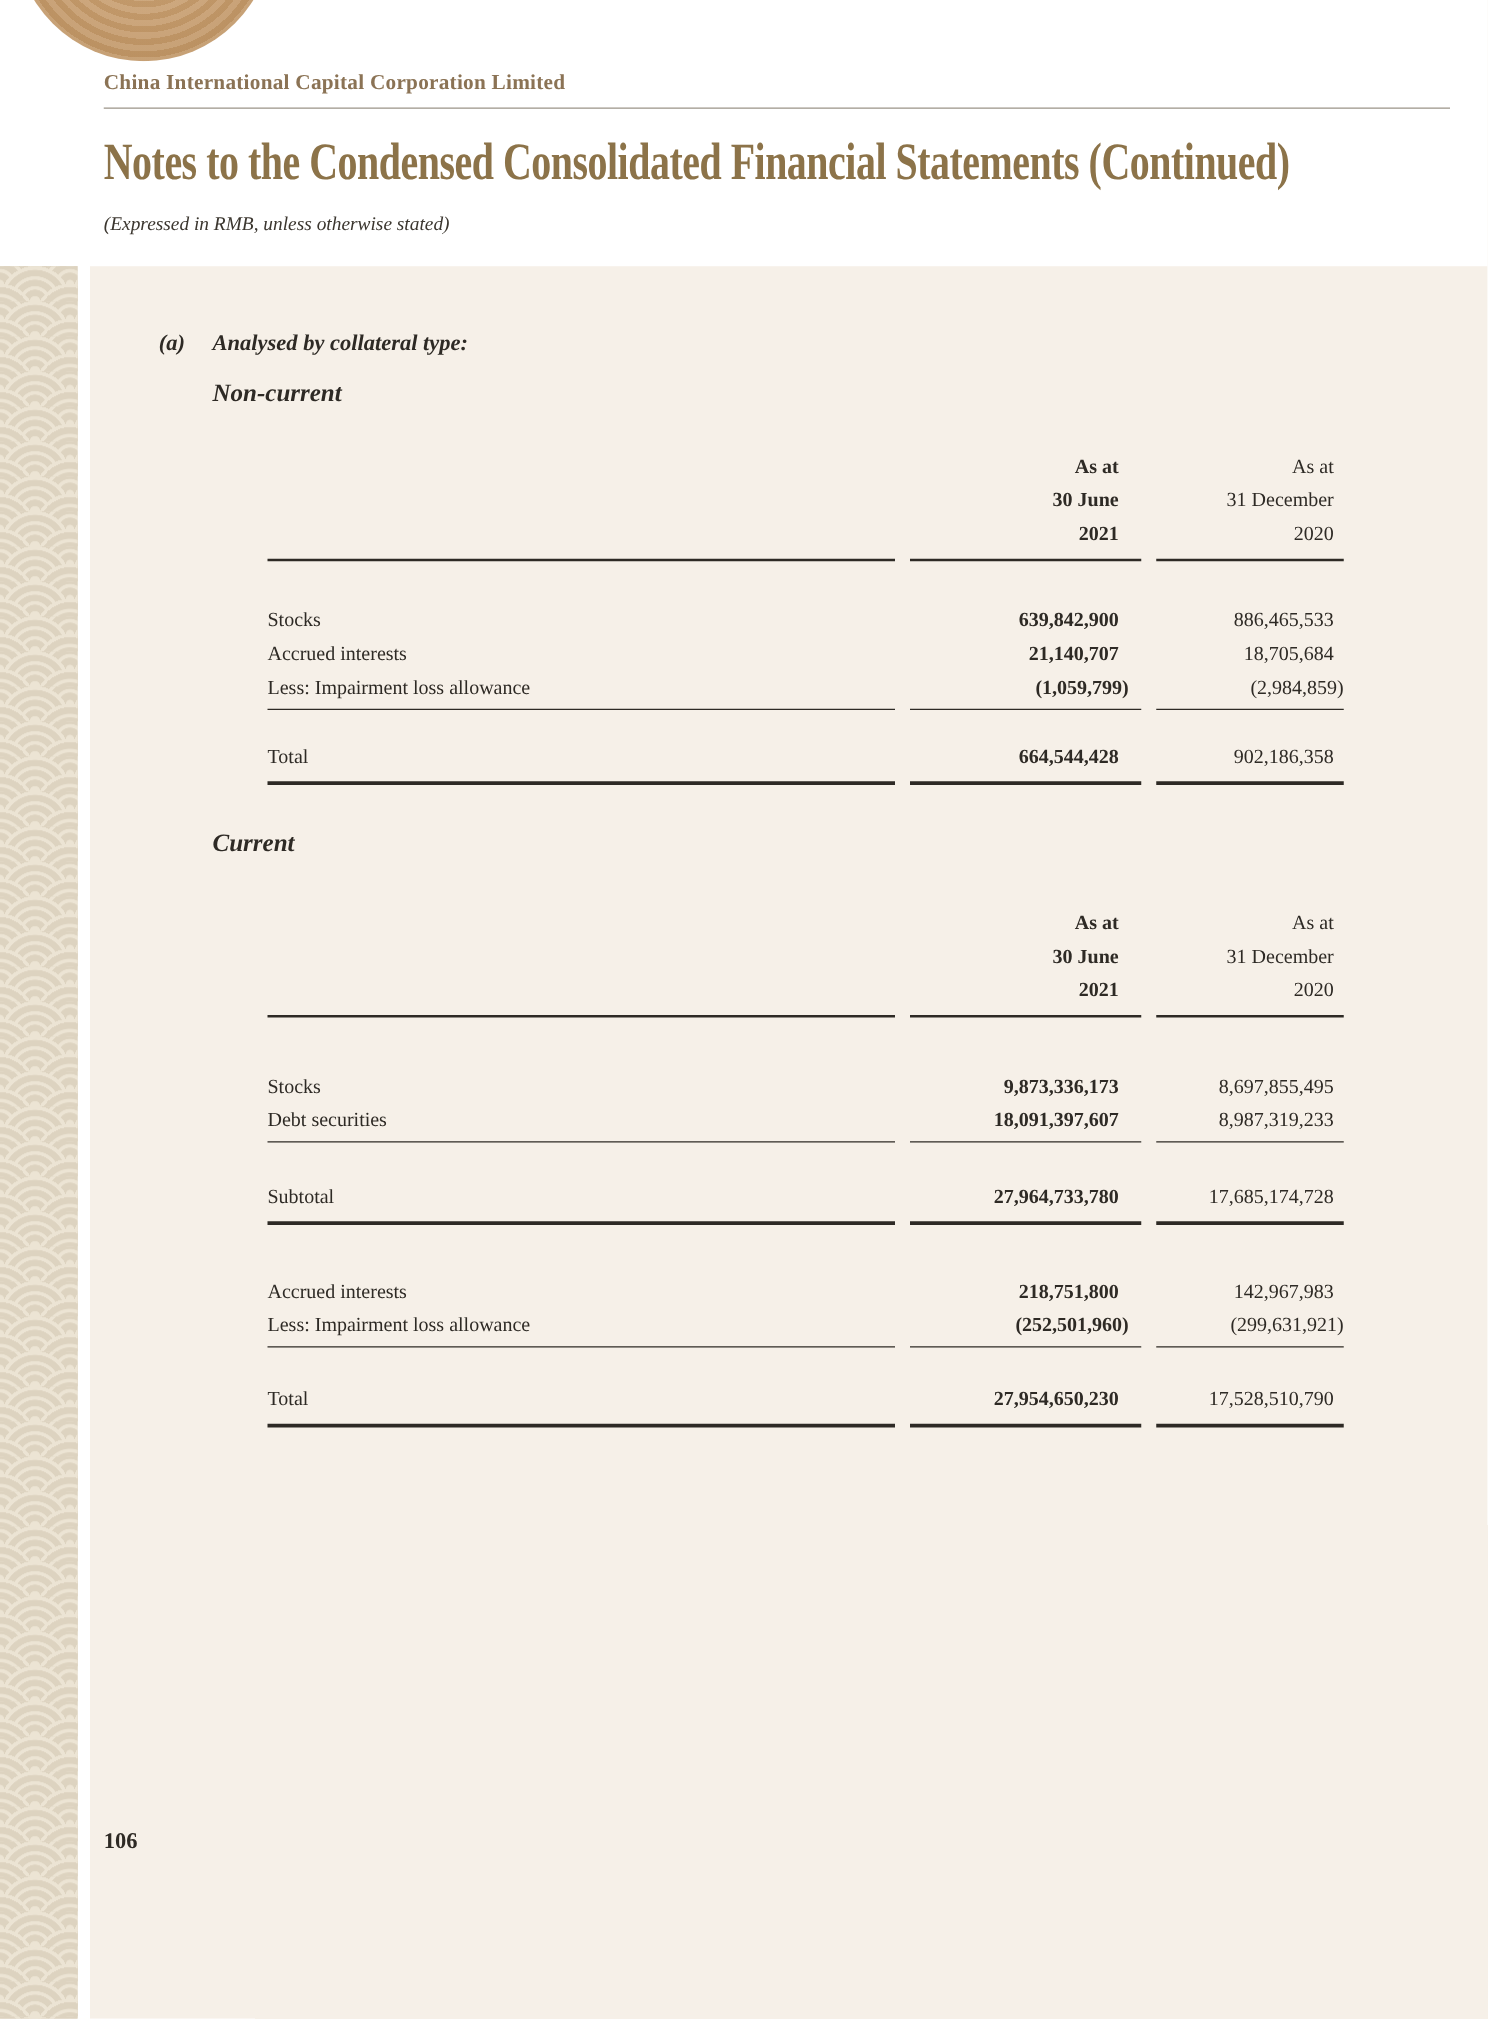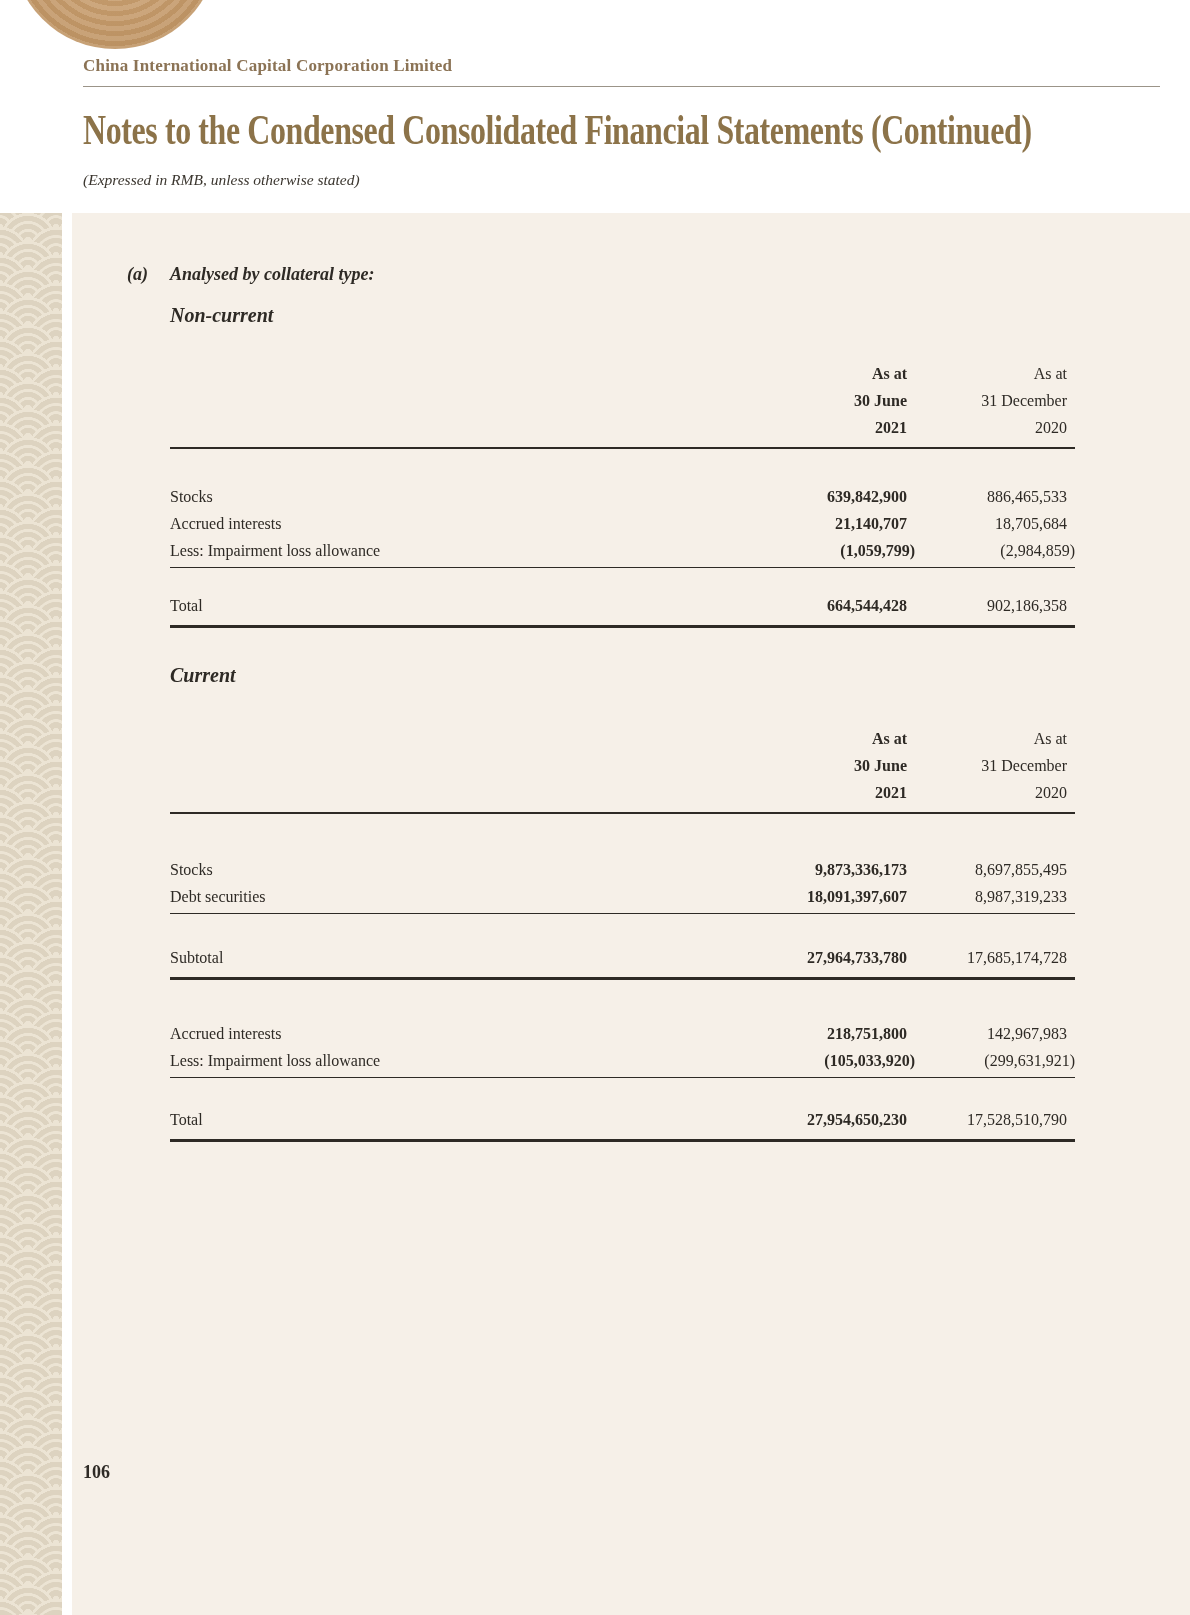--- a/index.html
+++ b/index.html
@@ -85,20 +85,22 @@
   }
   .sub-head.noncur{top:304px;}
   .sub-head.cur{top:664px;}
   
   .ftable{position:absolute;left:170px;width:905px;}
   .ftable.t1{top:360px;}
   .ftable.t2{top:725px;}
   .tgrid{
     display:grid;
     grid-template-columns:1fr 185px 150px;
+    column-gap:12px;
+    margin-left:44px;
   }
   .cell{font-size:16px;line-height:27px;height:27px;white-space:nowrap;}
   .cell.label{text-align:left;}
   .cell.v1{text-align:right;padding-right:18px;font-weight:bold;}
   .cell.v2{text-align:right;padding-right:8px;}
   .cell.v1.neg{padding-right:10px;}
   .cell.v2.neg{padding-right:0;}
   .hdr span{display:block;line-height:27px;height:27px;}
   .rule{border-top:1px solid var(--ink);margin-top:3px;height:0;}
   .rule.r2{border-top-width:2px;margin-top:6px;}
@@ -212,21 +214,21 @@
       <div class="cell v2">17,685,174,728</div>
       <div class="rule r3"></div>
       <div class="rule r3"></div>
       <div class="rule r3"></div>
     </div>
     <div class="tgrid pt40">
       <div class="cell label">Accrued interests</div>
       <div class="cell v1">218,751,800</div>
       <div class="cell v2">142,967,983</div>
       <div class="cell label">Less: Impairment loss allowance</div>
-      <div class="cell v1 neg">(105,033,920)</div>
+      <div class="cell v1 neg">(252,501,960)</div>
       <div class="cell v2 neg">(299,631,921)</div>
       <div class="rule"></div>
       <div class="rule"></div>
       <div class="rule"></div>
     </div>
     <div class="tgrid pt28">
       <div class="cell label">Total</div>
       <div class="cell v1">27,954,650,230</div>
       <div class="cell v2">17,528,510,790</div>
       <div class="rule r3"></div>

